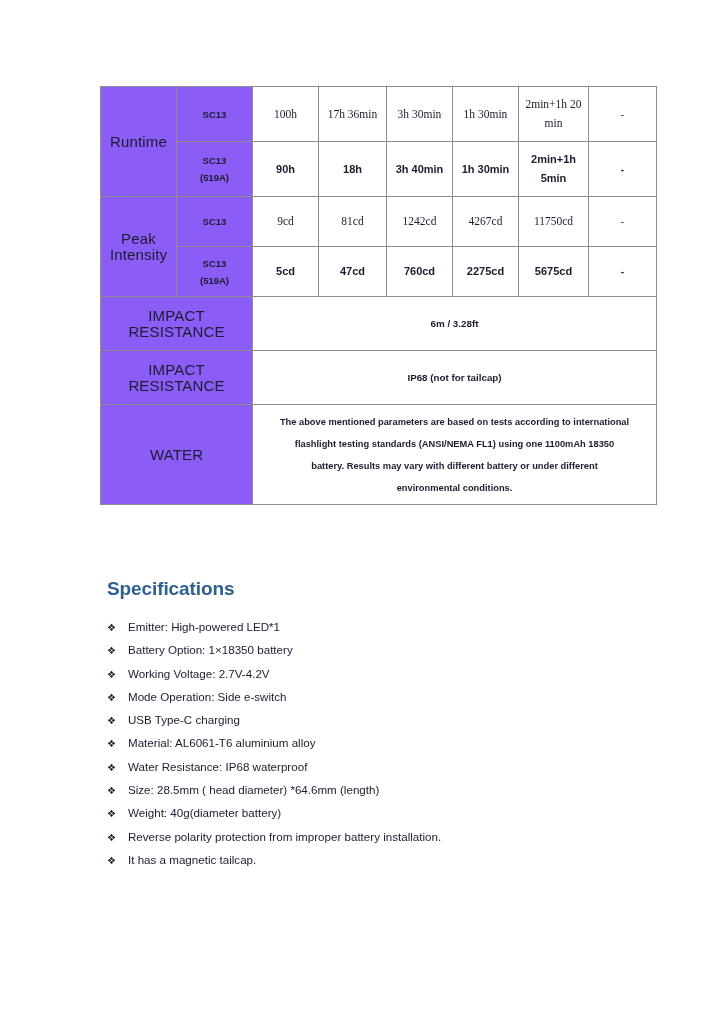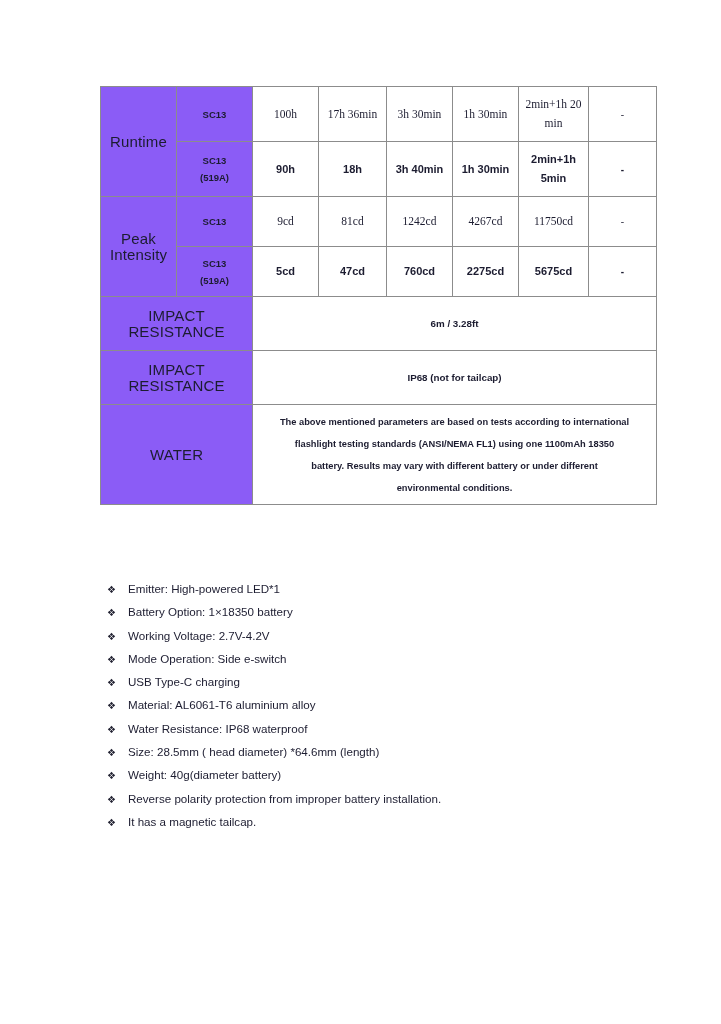--- a/index.html
+++ b/index.html
@@ -222,20 +222,21 @@
           <div>flashlight testing standards (ANSI/NEMA FL1) using one 1100mAh 18350</div>
           <div>battery. Results may vary with different battery or under different</div>
           <div>environmental conditions.</div>
         </td>
       </tr>
     </tbody>
   </table>
 </div>
 
 <section id="specifications">
+  <h2 id="spec-heading">Specifications</h2>
   <ul class="spec-list" id="spec-list">
       <li>
         <span class="bullet">❖</span>
         <span class="li-text">Emitter: High-powered LED*1</span>
       </li>
       <li>
         <span class="bullet">❖</span>
         <span class="li-text">Battery Option: 1×18350 battery</span>
       </li>
       <li>

